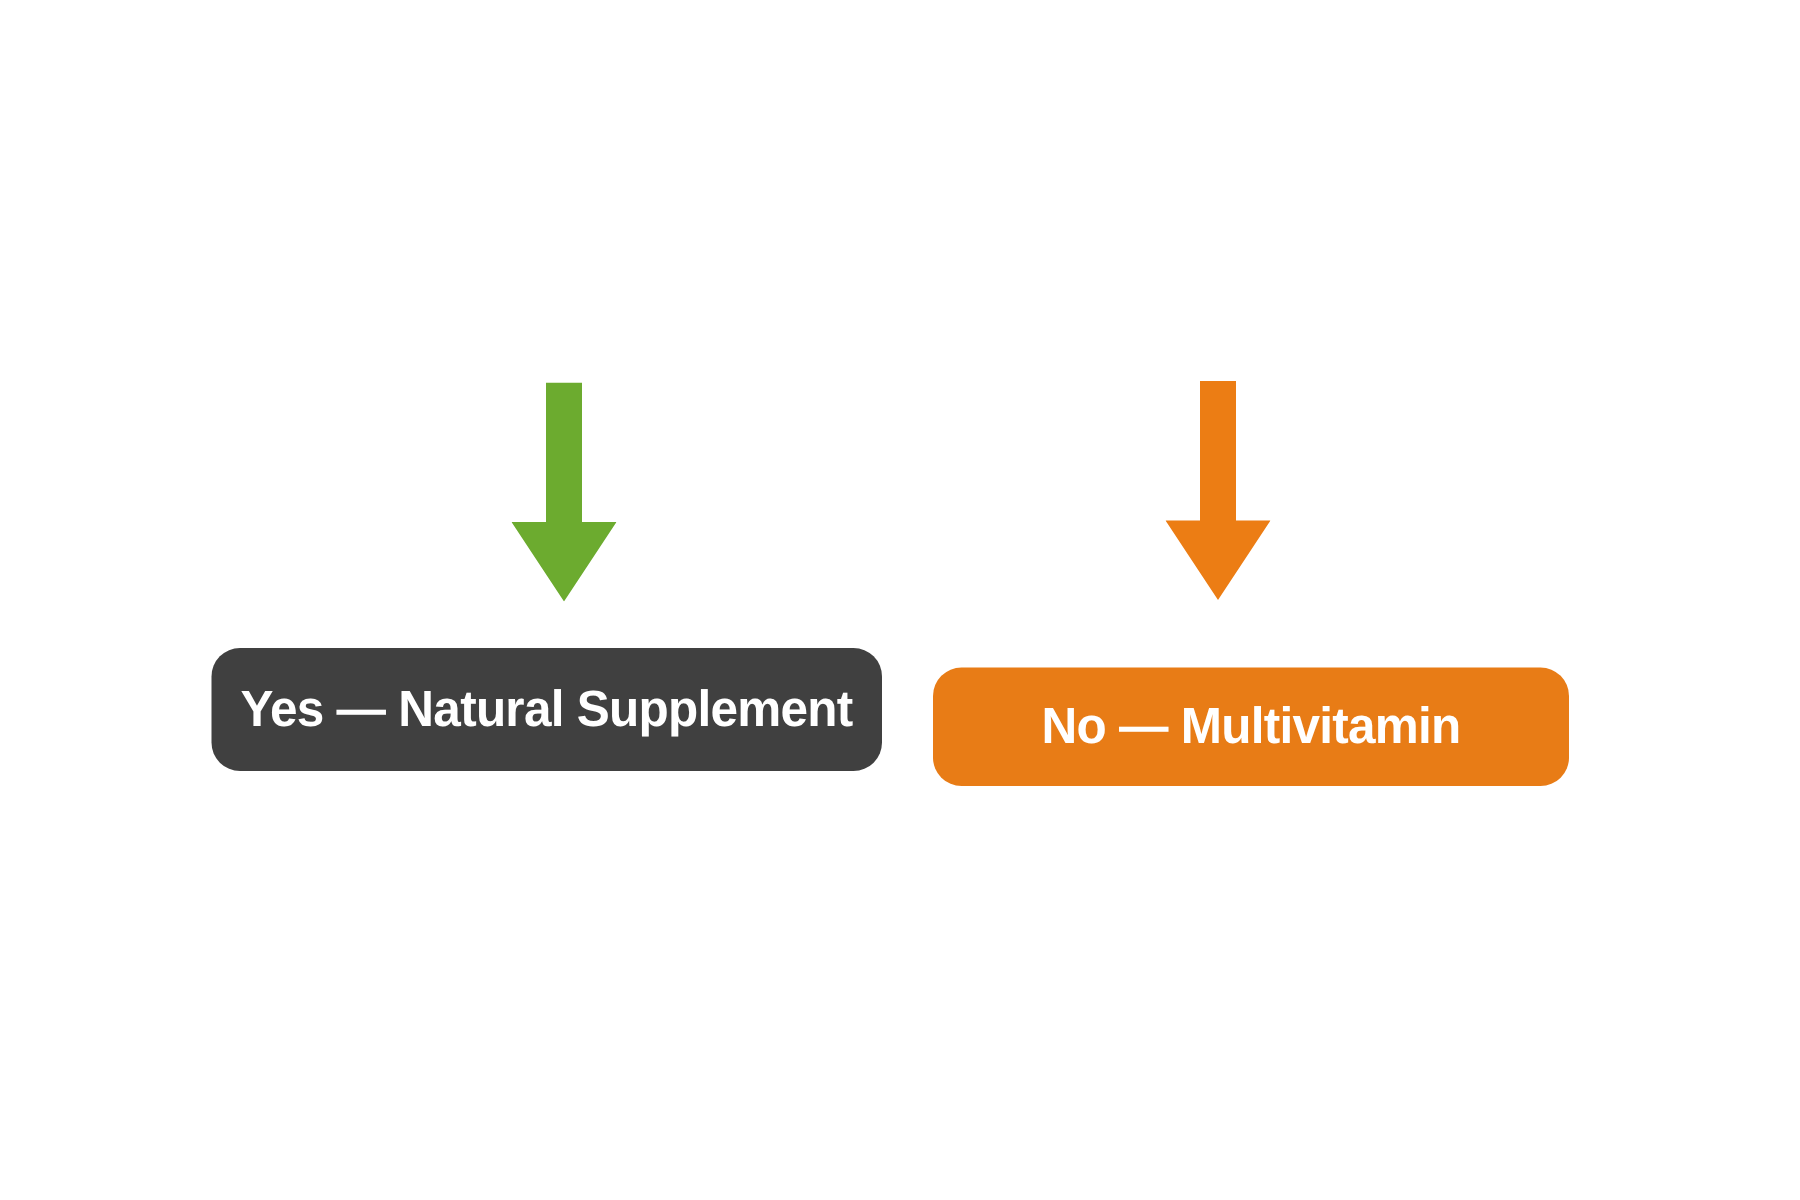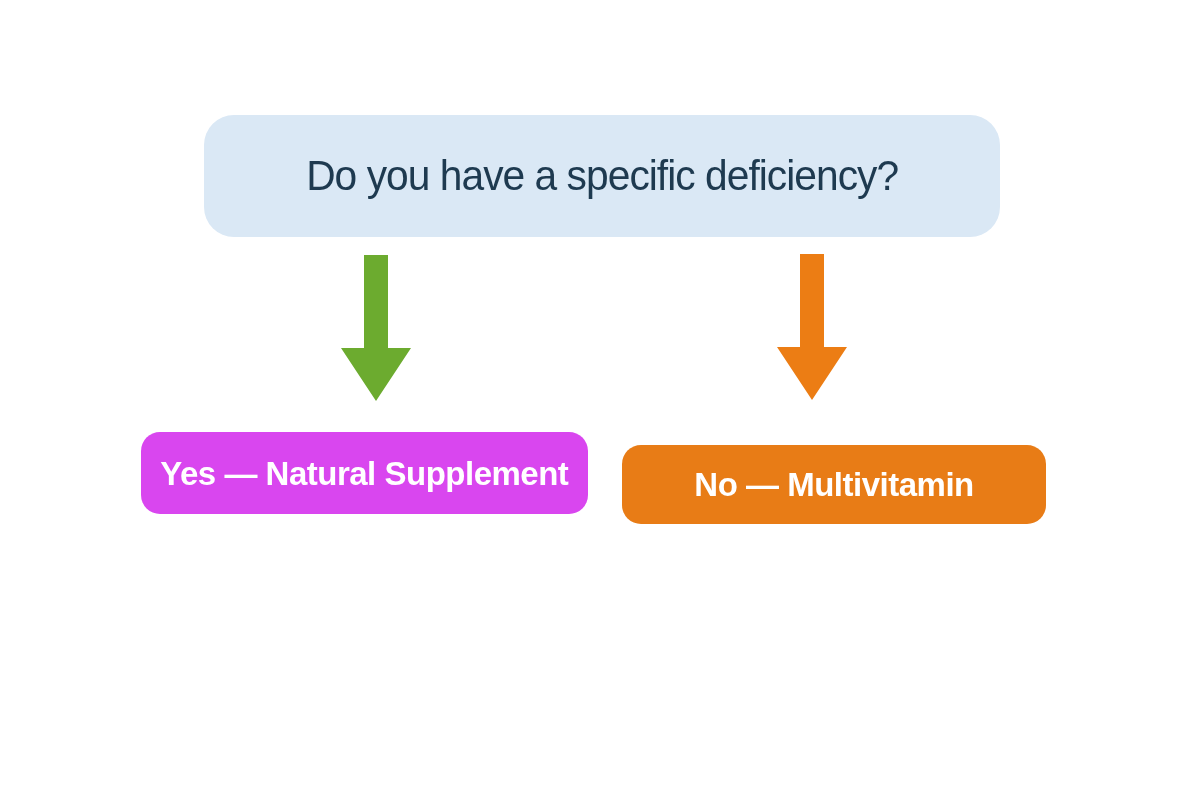--- a/index.html
+++ b/index.html
@@ -69,33 +69,30 @@
   }
   .label {
     white-space: nowrap;
   }
 </style>
 </head>
 <body>
 
 <div class="canvas" style="background-color: rgb(255, 255, 255);">
 
-  <div class="node question-node" style="background-color: rgb(218, 232, 245);">
-    <span class="label" style="color: rgb(30, 58, 80);">Do you have a specific deficiency?</span>
-  </div>
 
   <svg class="arrow arrow-yes" viewBox="0 0 70 146" aria-hidden="true">
     <path d="M23 0 H47 V93 H70 L35 146 L0 93 H23 Z" fill="#6cab2f"></path>
   </svg>
 
   <svg class="arrow arrow-no" viewBox="0 0 70 146" aria-hidden="true">
     <path d="M23 0 H47 V93 H70 L35 146 L0 93 H23 Z" fill="#ec7d14"></path>
   </svg>
 
-  <div class="node answer-node yes-node" style="background-color: #d946ef;">
+  <div class="node answer-node yes-node" style="background-color: #404040;">
     <span class="label" style="color: rgb(255, 255, 255);">Yes — Natural Supplement</span>
   </div>
 
   <div class="node answer-node no-node" style="background-color: rgb(232, 124, 22); margin-top: 12px;">
     <span class="label" style="color: rgb(255, 255, 255);">No — Multivitamin</span>
   </div>
 
 </div>
 
 </body></html>

